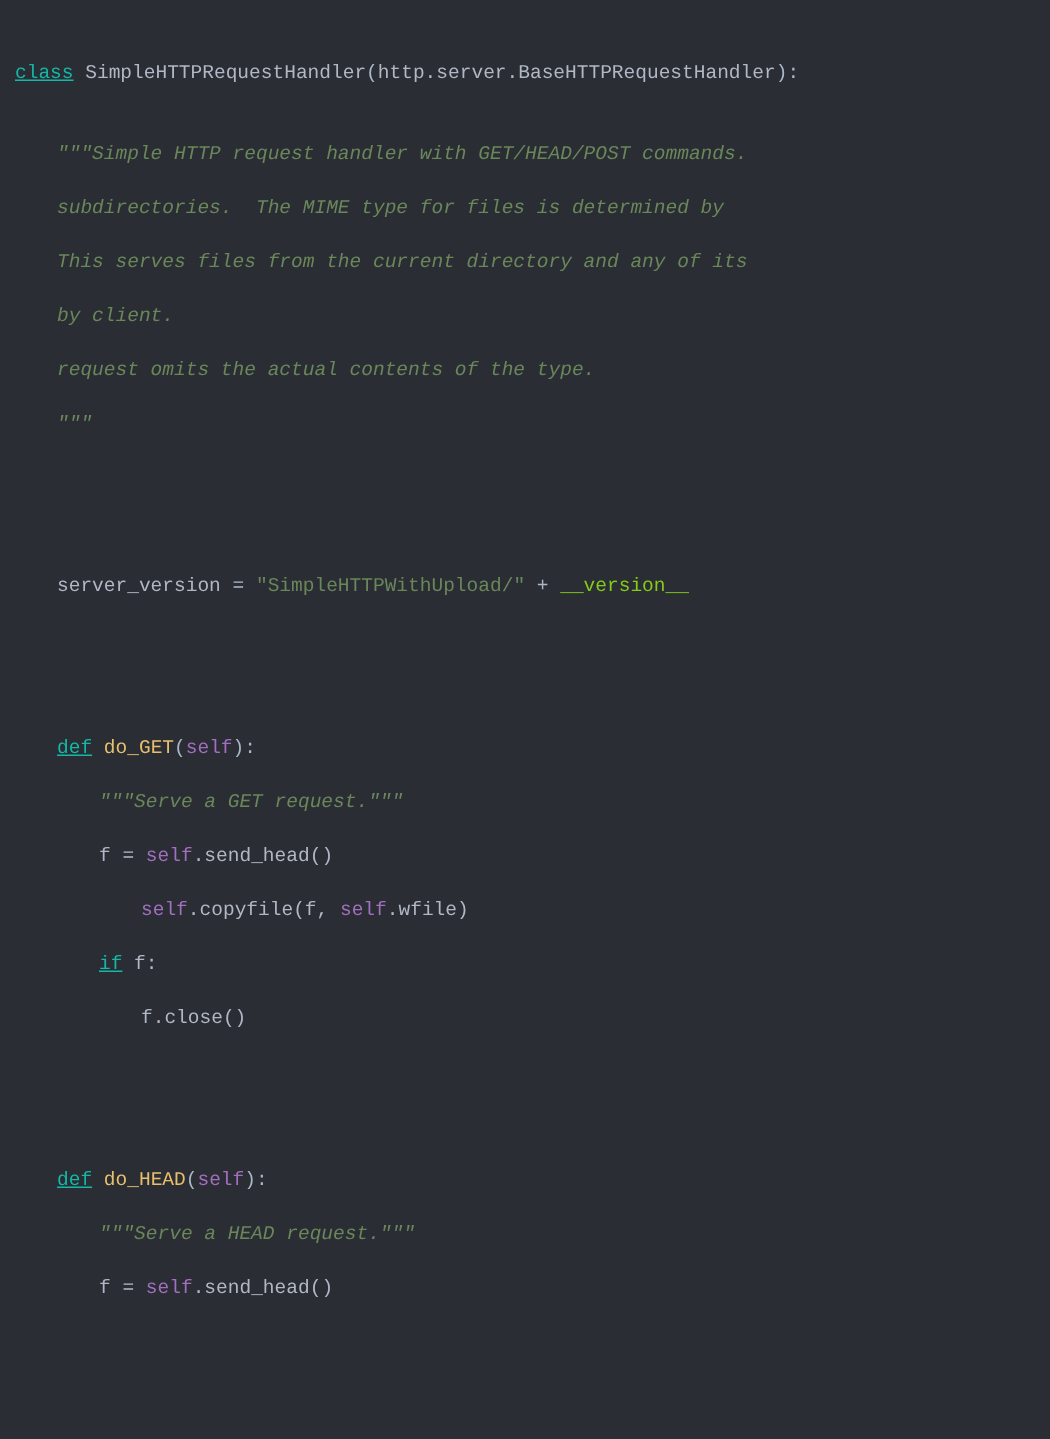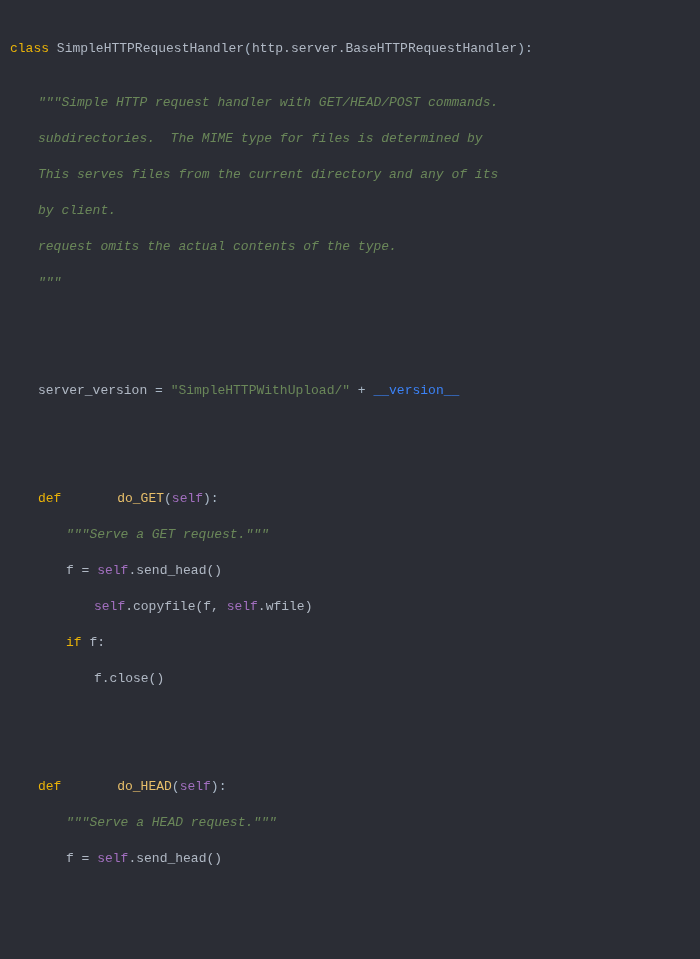--- a/index.html
+++ b/index.html
@@ -11,28 +11,28 @@
     color: #a9b7c6;
     padding: 4px 0 8px 0;
     width: 700px;
     overflow: hidden;
   }
   .code {
     padding-left: 10px;
     white-space: pre;
   }
   .line { min-height: 18px; position: relative; }
-  .kw { color: #eab308; }       
-  .fn { color: #e8bf6a; margin-left: 48px; }       
+  .kw { color: #14b8a6; text-decoration: underline; }       
+  .fn { color: #e8bf6a; }       
   .self { color: #a26fbf; text-align: center; }     
   .str { color: #6a8759; }      
   .doc { color: #6a8759; font-style: italic; }      
   .punc { color: #a9b7c6; }     
   .ident { color: #b0b8c4; text-align: right; }      
-  .dunder { color: #3b82f6; } 
+  .dunder { color: #84cc16; } 
   .i1 { padding-left: 28px; }
   .i2 { padding-left: 56px; }
   .i3 { padding-left: 84px; }
   .i0 { padding-left: 0; }
   .op { color: #a9b7c6; }
 </style>
 </head>
 <body>
 
 <div class="code">

